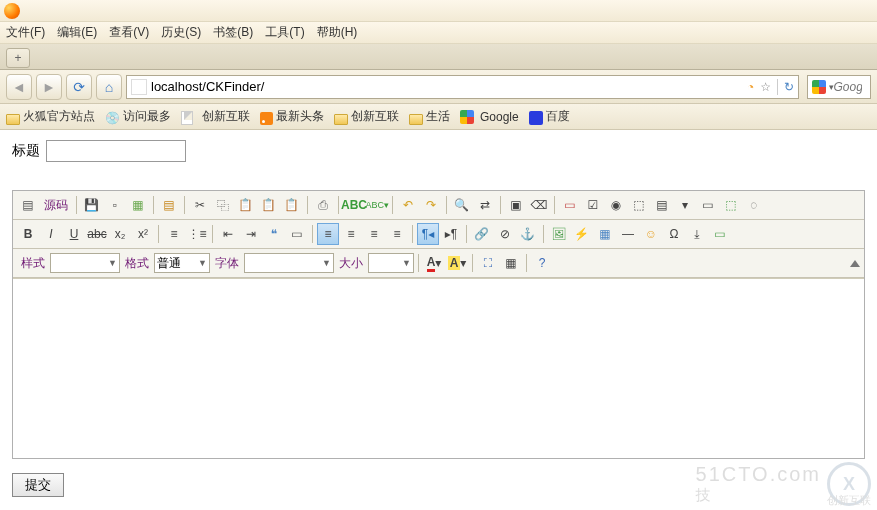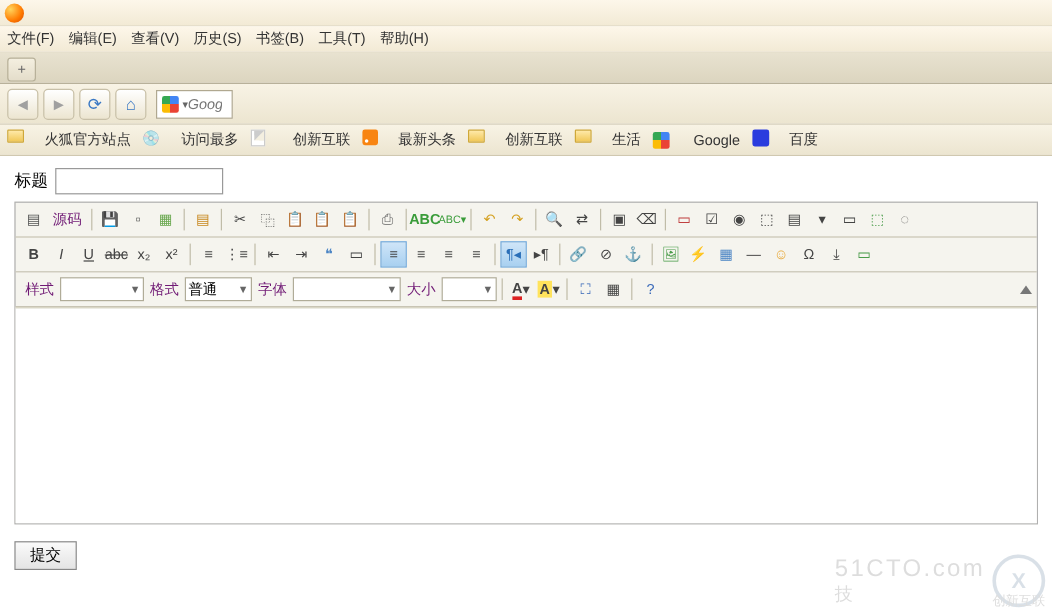--- a/index.html
+++ b/index.html
@@ -16,27 +16,27 @@
 .navbar{height:34px;background:linear-gradient(#f8f3e5,#ece5d0);display:flex;align-items:center;padding:0 6px;gap:4px;border-bottom:1px solid #d0c8b0}
 .nav-btn{width:26px;height:26px;border:1px solid #c8c0a8;border-radius:4px;background:linear-gradient(#fff,#ece5d0);display:flex;align-items:center;justify-content:center;color:#a0a0a0;font-size:14px}
 .nav-btn.blue{color:#3a78c4}
 .urlbar{flex:1;height:24px;border:1px solid #b0a890;background:#fff;display:flex;align-items:center;padding:0 4px}
 .urlbar .favicon{width:16px;height:16px;border:1px solid #ddd;margin-right:4px}
 .urlbar input{border:none;outline:none;flex:1;font-size:13px}
 .url-right{display:flex;align-items:center;gap:6px;color:#888}
 .searchbox{width:64px;height:24px;border:1px solid #b0a890;background:#fff;display:flex;align-items:center;padding:0 4px;margin-left:4px}
 .g-icon{width:14px;height:14px;background:conic-gradient(#4285f4 0 25%,#ea4335 0 50%,#fbbc05 0 75%,#34a853 0);border-radius:2px;margin-right:3px}
 .bookbar{height:26px;background:linear-gradient(#f8f3e5,#ece5d0);display:flex;align-items:center;padding:0 6px;gap:10px;border-bottom:1px solid #d0c8b0}
-.bm{display:flex;align-items:flex-start;gap:17px;color:#333;cursor:default}
+.bm{display:flex;align-items:flex-end;gap:3px;color:#333;cursor:default}
 .folder-ico{width:14px;height:11px;background:linear-gradient(#ffe9a8,#f0c756);border:1px solid #cfa838;border-radius:1px}
 .rss-ico{width:13px;height:13px;background:#f88512;border-radius:2px;position:relative}
 .rss-ico:after{content:'';position:absolute;bottom:2px;left:2px;width:3px;height:3px;background:#fff;border-radius:50%}
 .baidu-ico{width:14px;height:14px;background:#2a3cde;border-radius:2px}
 .content{padding:10px 12px}
-.title-row{display:flex;align-items:center;gap:6px;margin-bottom:6px}
+.title-row{display:flex;align-items:center;gap:6px;margin-bottom:28px}
 .title-row label{font-size:14px}
 .title-row input{width:140px;height:22px;border:1px solid #999}
 .editor{border:1px solid #b0b0b0;background:#f5f4ee}
 .toolbar{border-bottom:1px solid #c8c4b4;padding:3px 4px;display:flex;flex-wrap:wrap;gap:1px;align-items:center}
 .tb-btn{width:22px;height:22px;border:1px solid transparent;display:flex;align-items:center;justify-content:center;font-size:12px;color:#444;cursor:default}
 .tb-btn.active{border:1px solid #6fa8dc;background:linear-gradient(#cfe5f8,#a8d0f0)}
 .tb-sep{width:1px;height:18px;background:#c0bca8;margin:0 3px}
 .tb-txt{padding:0 4px;color:#701a75}
 .tb-sel{height:20px;border:1px solid #b0ac98;background:#fff;min-width:70px;display:flex;align-items:center;padding:0 2px;justify-content:space-between}
 .tb-sel .arr{font-size:9px;color:#666}
@@ -70,20 +70,30 @@
 
 <div class="tabstrip">
   <div class="newtab">+</div>
 </div>
 
 <div class="navbar">
   <div class="nav-btn">◄</div>
   <div class="nav-btn">►</div>
   <div class="nav-btn blue">⟳</div>
   <div class="nav-btn blue">⌂</div>
+  <div class="urlbar">
+    <span class="favicon"></span>
+    <input value="localhost/CKFinder/" style="">
+    <div class="url-right">
+      <span style="color:#f0a030">◔</span>
+      <span>☆</span>
+      <span style="width:1px;height:16px;background:#ccc"></span>
+      <span style="color:#4a84c4">↻</span>
+    </div>
+  </div>
   <div class="searchbox">
     <span class="g-icon"></span>
     <span style="font-size:9px;color:#666">▾</span>
     <input style="border: none; width: 28px; font-style: italic; color: rgb(153, 153, 153);" placeholder="Google">
   </div>
 </div>
 
 <div class="bookbar">
   <div class="bm">
       <span class="folder-ico"></span>

